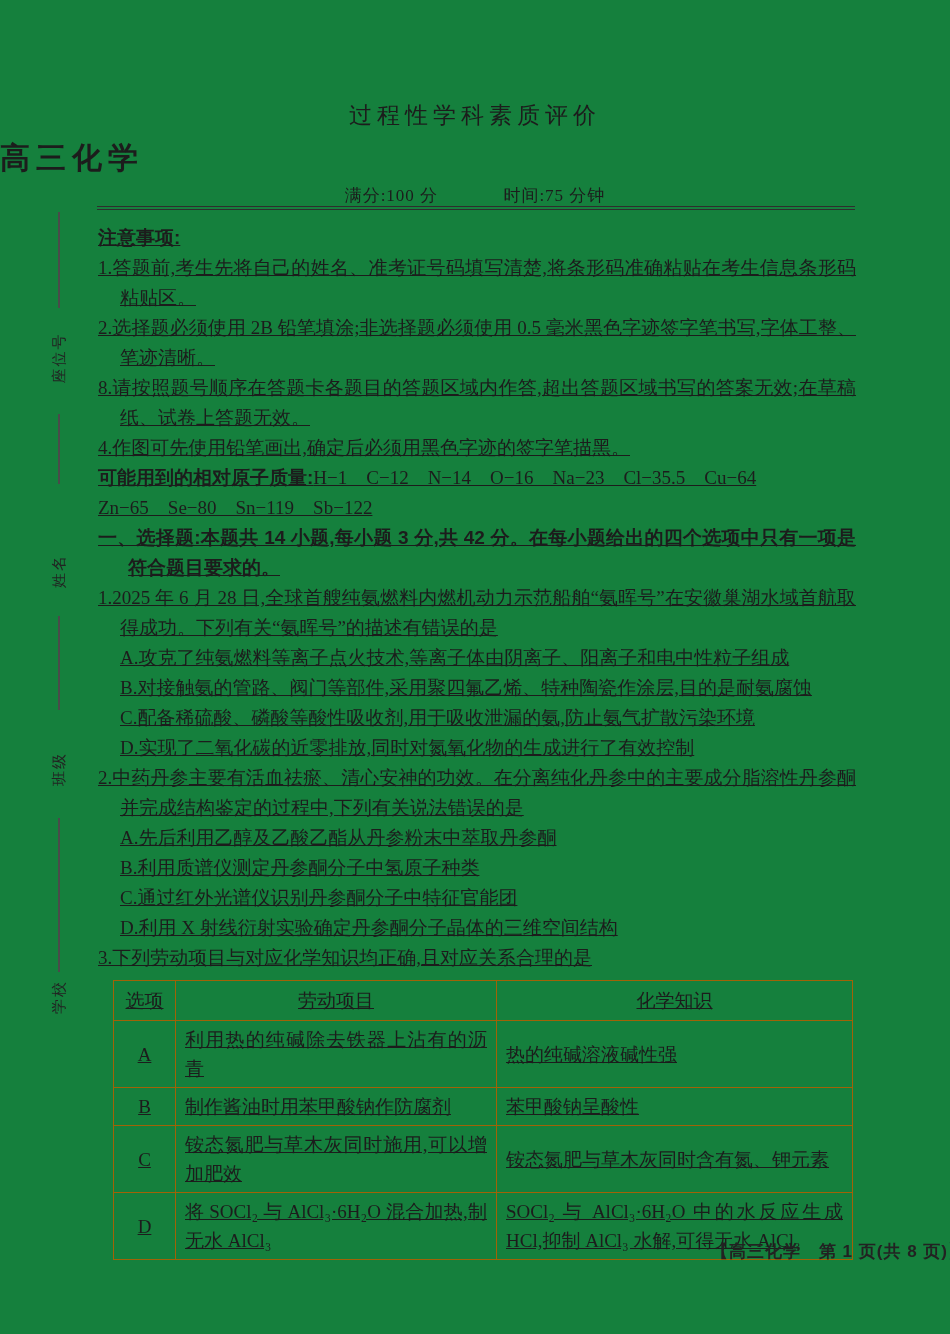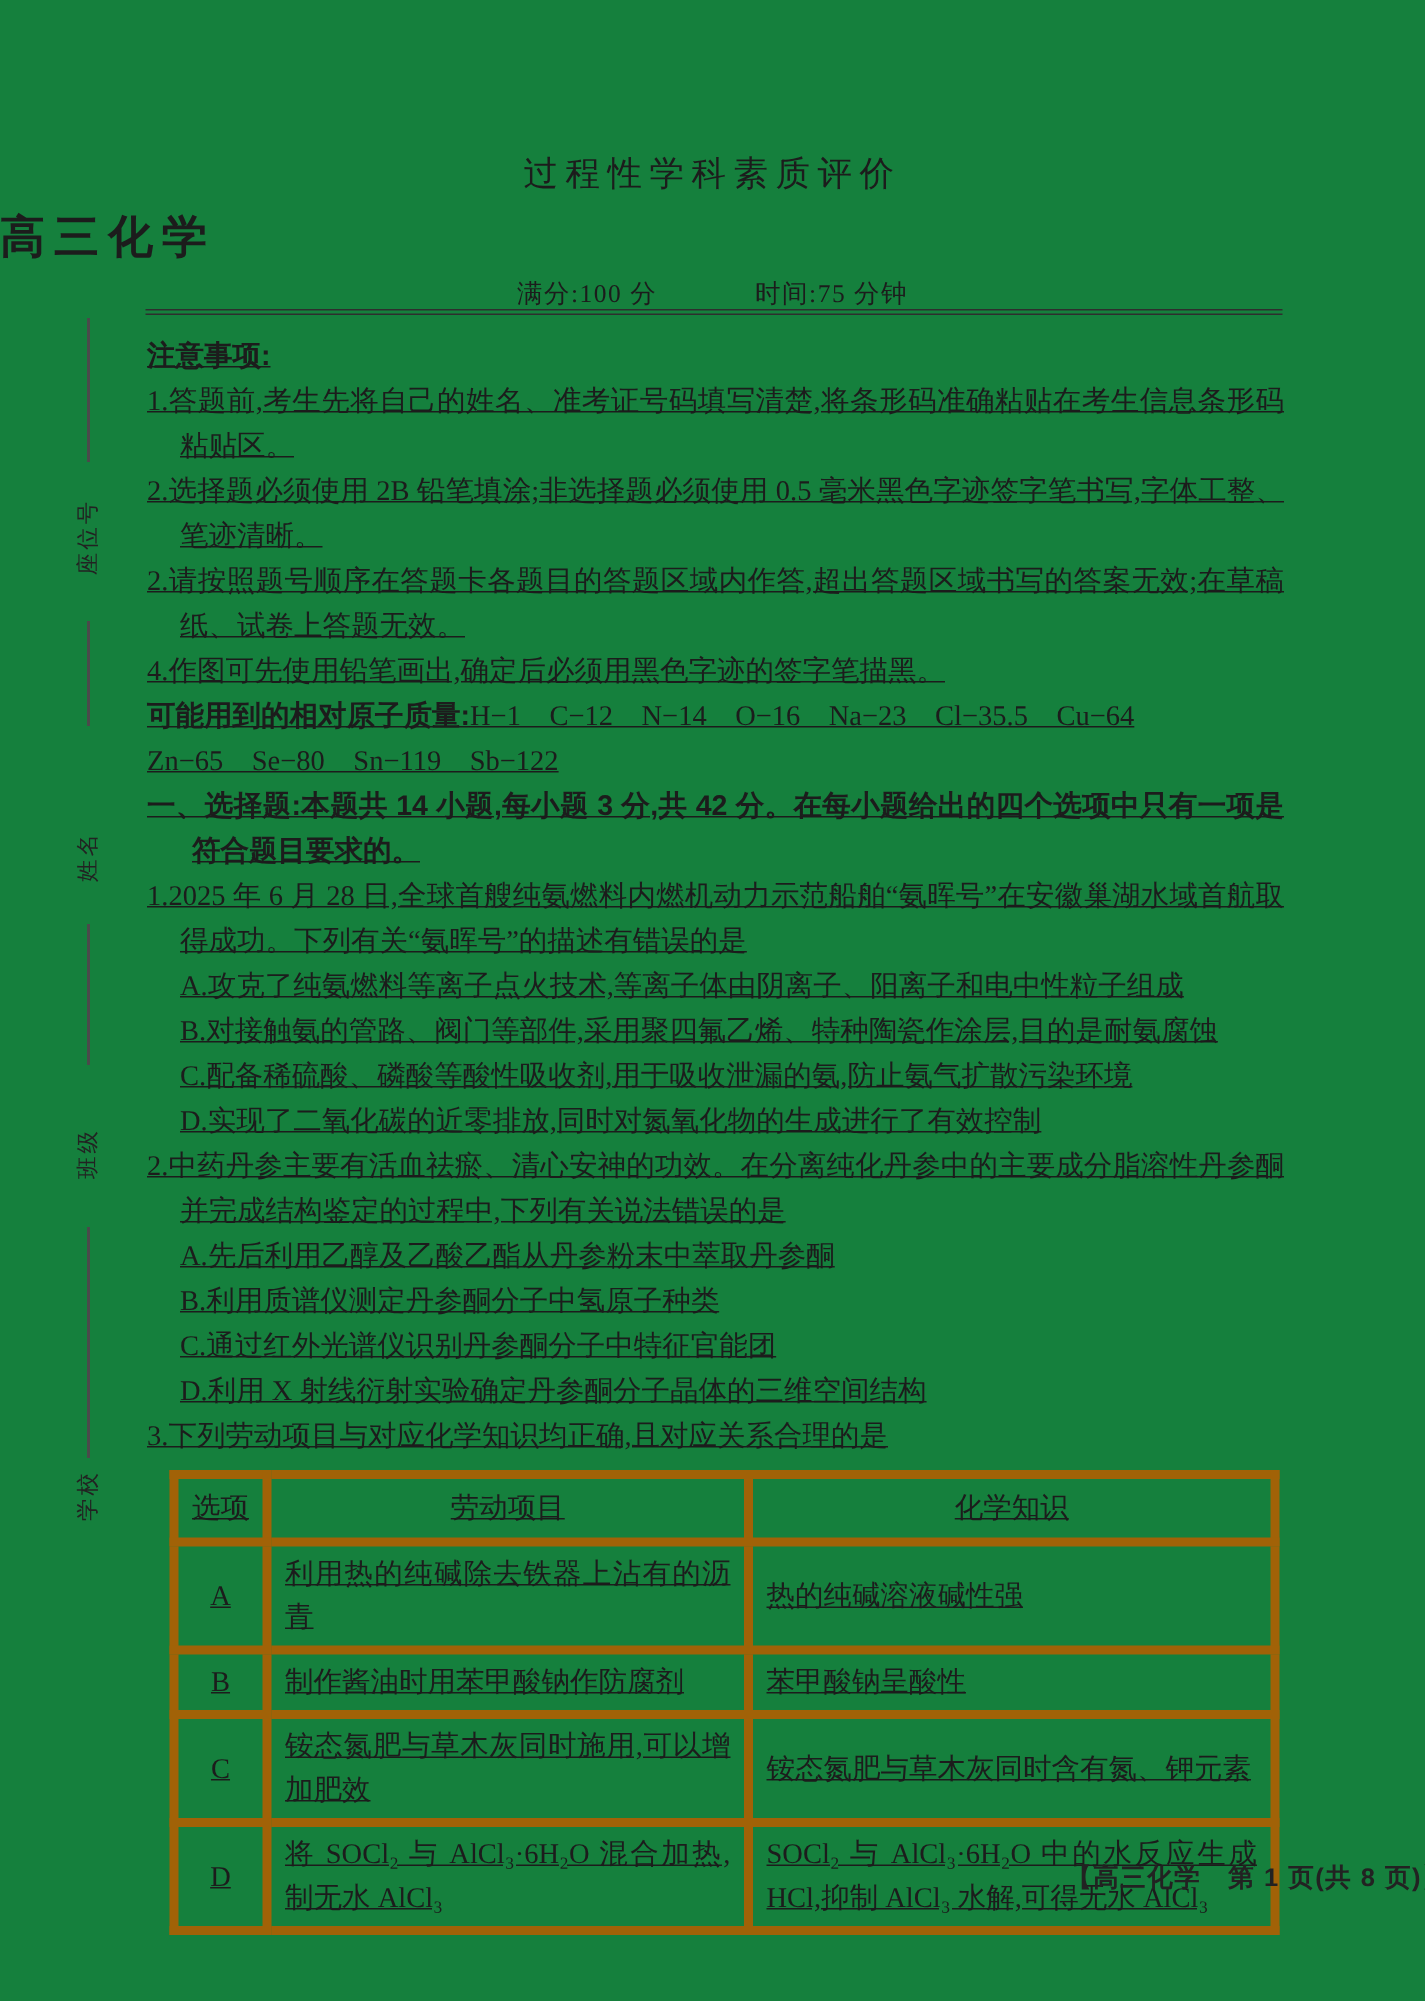--- a/index.html
+++ b/index.html
@@ -56,21 +56,21 @@
   }
   .hang { padding-left:22px; text-indent:-22px; }
   .hang30 { padding-left:30px; text-indent:-30px; }
   .option { padding-left:22px; }
   
   table.knowledge {
     border-collapse:collapse; margin:7px 0 8px 15px;
     width:740px; font-size:19px; line-height:29px;
   }
   table.knowledge th, table.knowledge td {
-    border:6px solid #a16207; padding:4px 9px; font-weight:normal;
+    border:1px solid #a16207; padding:4px 9px; font-weight:normal;
     vertical-align:middle;
   }
   table.knowledge th { text-align:center; padding:5px 4px; }
   td.opt-col { width:62px; text-align:center; }
   td.labor-col { width:321px; }
   
   .page-footer {
     position:absolute; top:1240px; left:16px; width:100%;
     text-align:right; font-size:17px; letter-spacing:1px;
     font-family:"Liberation Sans","DejaVu Sans",sans-serif; font-weight:600;
@@ -107,21 +107,21 @@
     <div class="vlabel-wrap" style="height:42px; margin:4px 0 0 0;">
       <span>学校</span>
     </div>
   </div>
 
   <div class="content">
 
     <div class="bold-hei">注意事项:</div>
     <div class="hang">1.答题前,考生先将自己的姓名、准考证号码填写清楚,将条形码准确粘贴在考生信息条形码粘贴区。</div>
     <div class="hang">2.选择题必须使用 2B 铅笔填涂;非选择题必须使用 0.5 毫米黑色字迹签字笔书写,字体工整、笔迹清晰。</div>
-    <div class="hang">2.请按照题号顺序在答题卡各题目的答题区域内作答,超出答题区域书写的答案无效;在草稿纸、试卷上答题无效。</div>
+    <div class="hang">8.请按照题号顺序在答题卡各题目的答题区域内作答,超出答题区域书写的答案无效;在草稿纸、试卷上答题无效。</div>
     <div class="hang">4.作图可先使用铅笔画出,确定后必须用黑色字迹的签字笔描黑。</div>
 
     <div>
       <span class="bold-hei">可能用到的相对原子质量:</span><span>H−1　C−12　N−14　O−16　Na−23　Cl−35.5　Cu−64</span>
     </div>
     <div>Zn−65　Se−80　Sn−119　Sb−122</div>
 
     <div class="bold-hei hang30">一、选择题:本题共 14 小题,每小题 3 分,共 42 分。在每小题给出的四个选项中只有一项是符合题目要求的。</div>
 
     <div class="hang">1.2025 年 6 月 28 日,全球首艘纯氨燃料内燃机动力示范船舶“氨晖号”在安徽巢湖水域首航取得成功。下列有关“氨晖号”的描述有错误的是</div>

